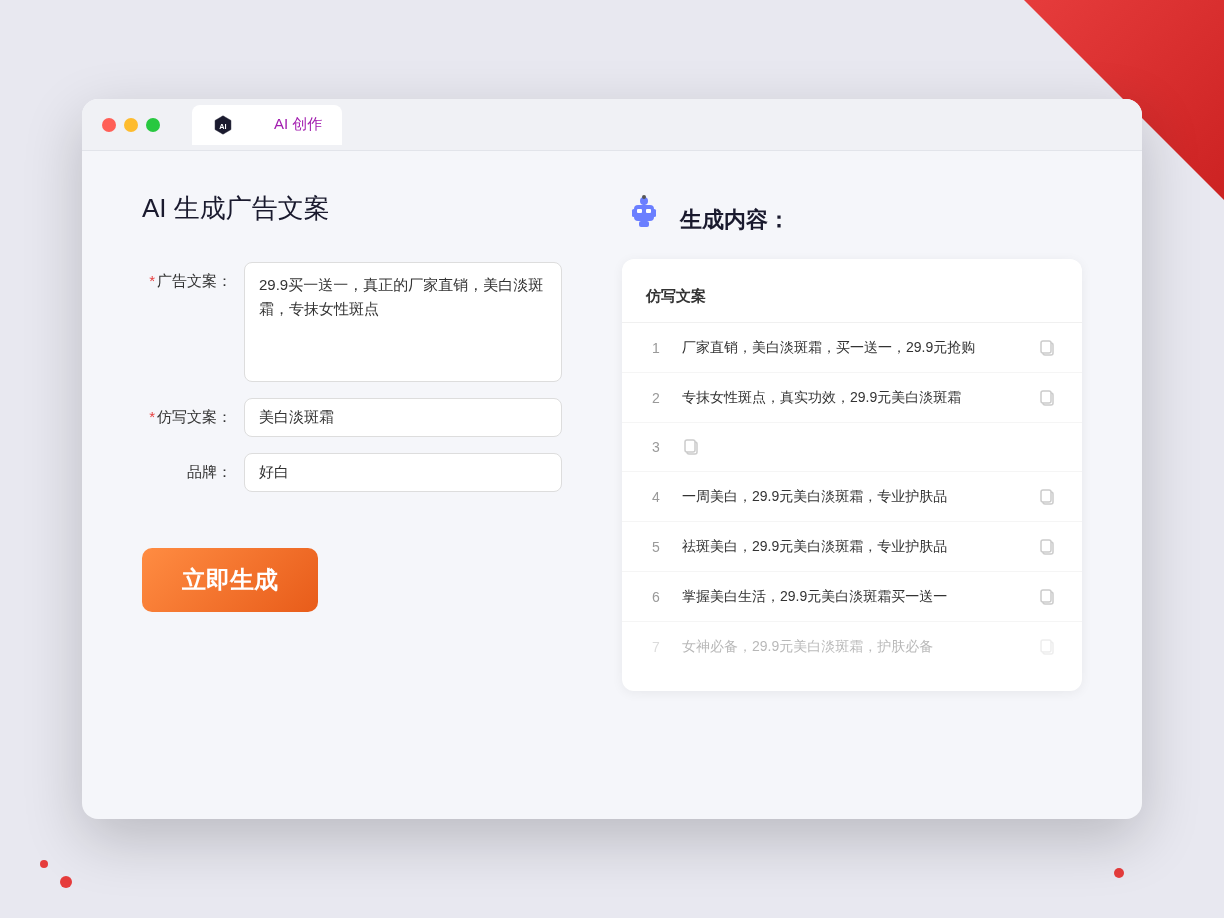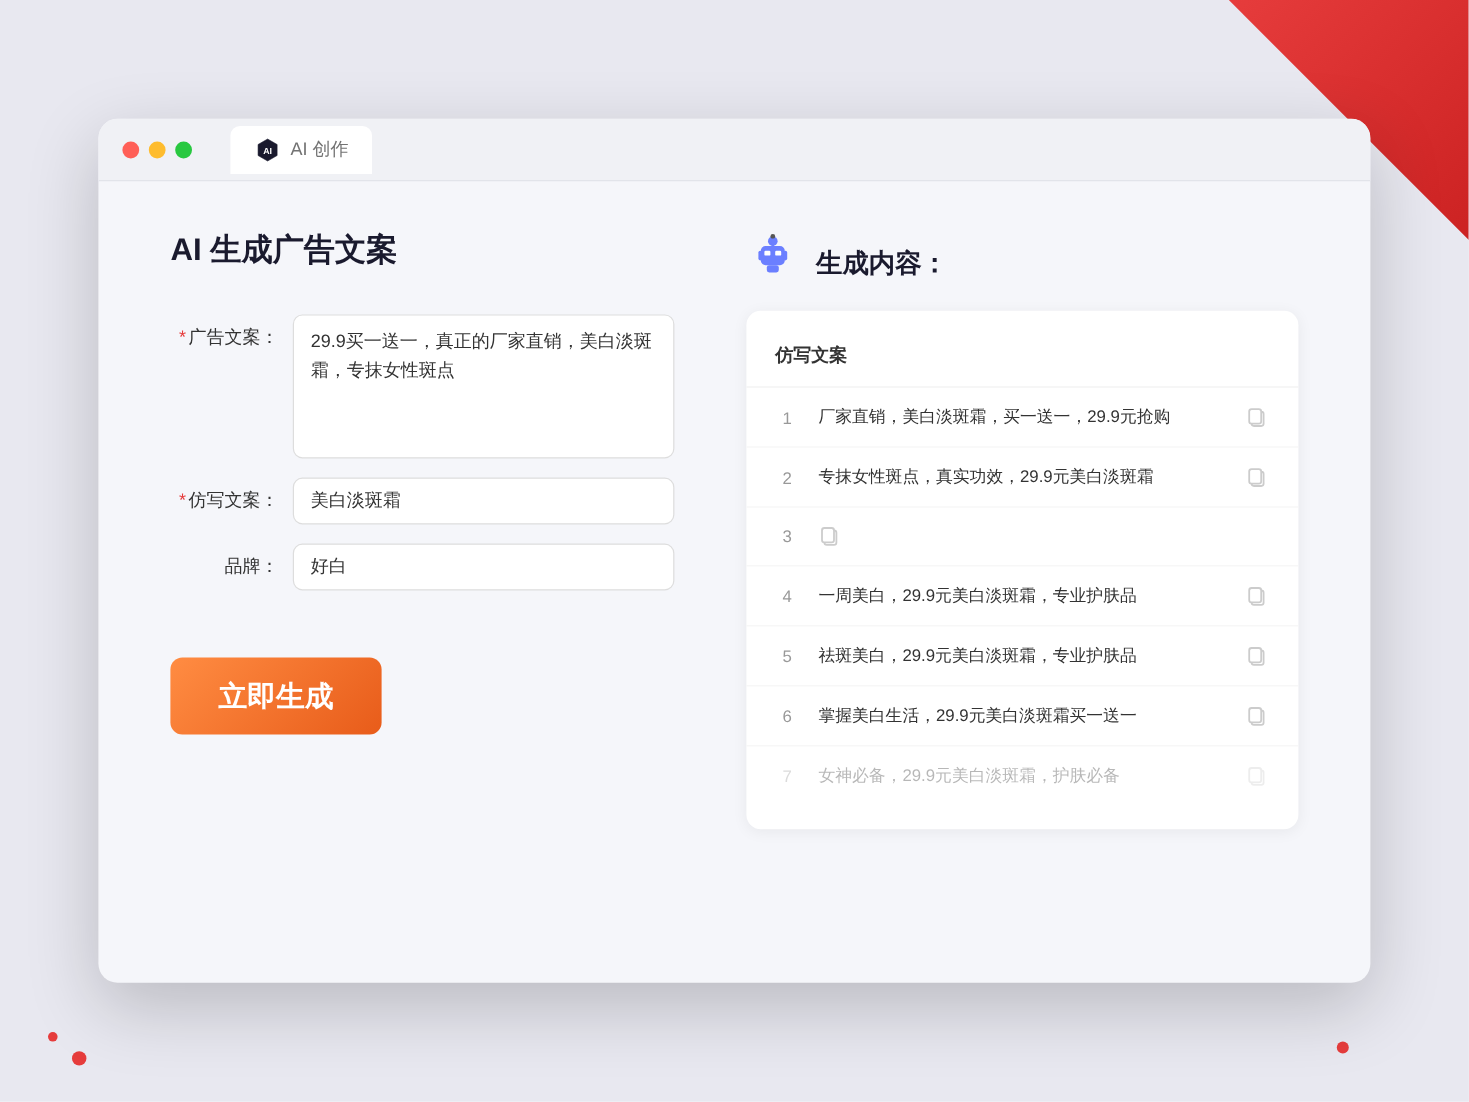--- a/index.html
+++ b/index.html
@@ -101,40 +101,41 @@
       height: 40px;
     }
 
     .tab-icon {
       width: 22px;
       height: 22px;
     }
 
     .tab-label {
       font-size: 15px;
-      color: #737373;
+      color: #a21caf;
       font-weight: 500;
+      margin-left: 32px;
     }
 
     
     .main-content {
       display: flex;
       padding: 40px 60px;
       gap: 60px;
       min-height: 668px;
     }
 
     
     .left-panel {
       flex: 0 0 420px;
     }
 
     .page-title {
       font-size: 26px;
-      font-weight: 700;
+      font-weight: 400;
       color: #1a1a2e;
       margin-bottom: 36px;
     }
 
     .form-group {
       display: flex;
       align-items: flex-start;
       margin-bottom: 16px;
       gap: 12px;
     }

